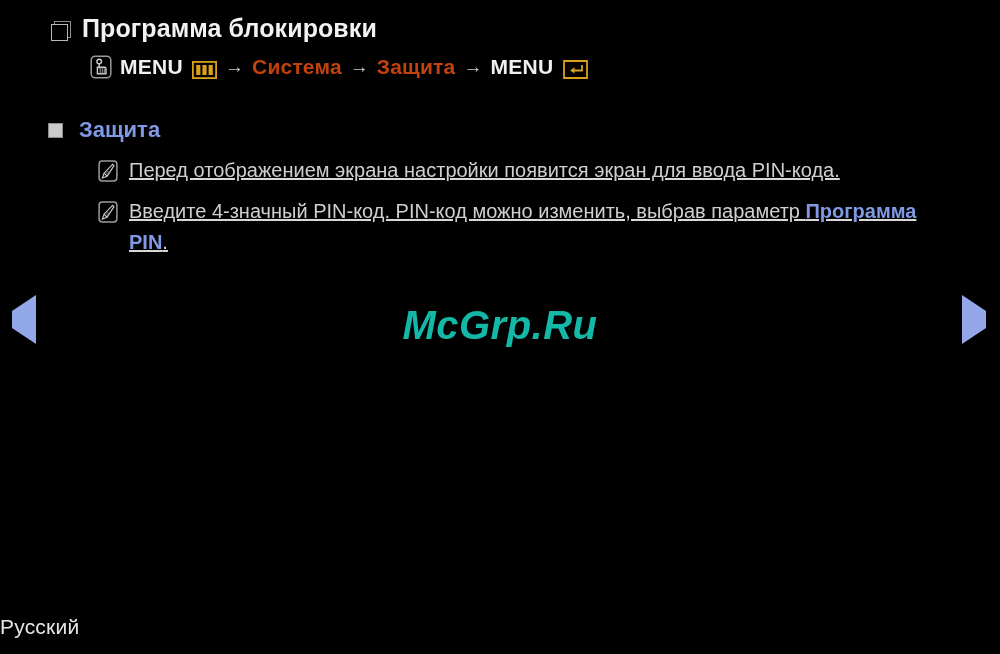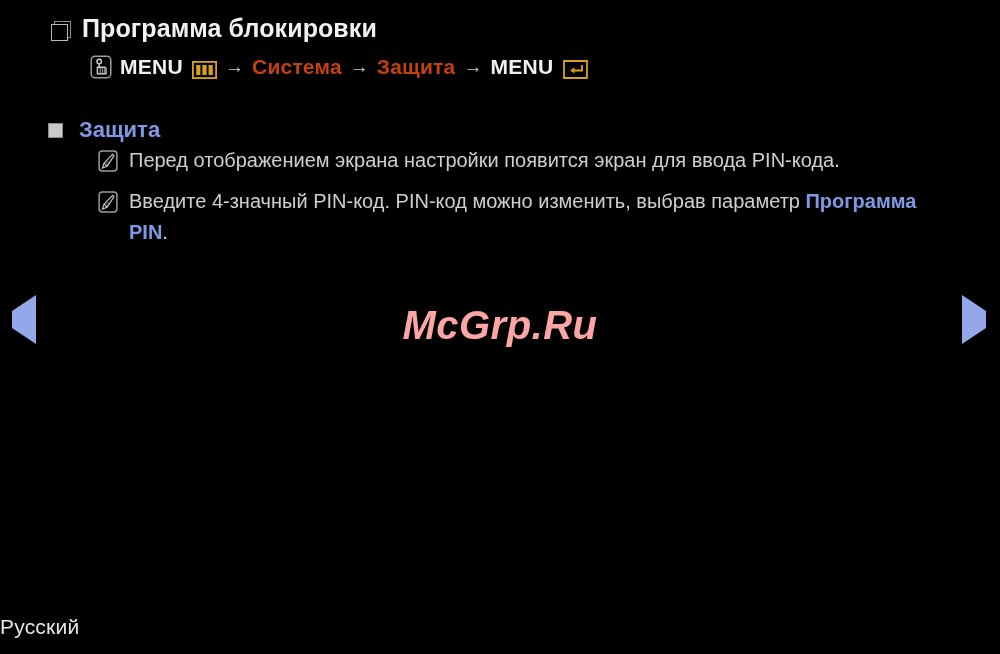--- a/index.html
+++ b/index.html
@@ -158,21 +158,23 @@
 
   .section-title {
     font-size: 22px;
     font-weight: bold;
     color: #8099e5;
     line-height: 30px;
   }
 
   
   .notes {
+    margin-top: 10px;
     padding-left: 50px;
+    text-decoration: underline;
   }
 
   .note {
     display: flex;
     align-items: flex-start;
     gap: 11px;
     margin-bottom: 10px;
   }
 
   .icon-note {
@@ -197,21 +199,21 @@
   
   .watermark {
     position: absolute;
     left: 0;
     top: 303px;
     width: 1000px;
     text-align: center;
     font-size: 40px;
     font-style: italic;
     font-weight: bold;
-    color: #fca5a5;
+    color: #14b8a6;
     letter-spacing: .5px;
     pointer-events: none;
   }
 
   
   .nav-arrow {
     position: absolute;
     top: 311px;
     width: 30px;
     height: 32px;

